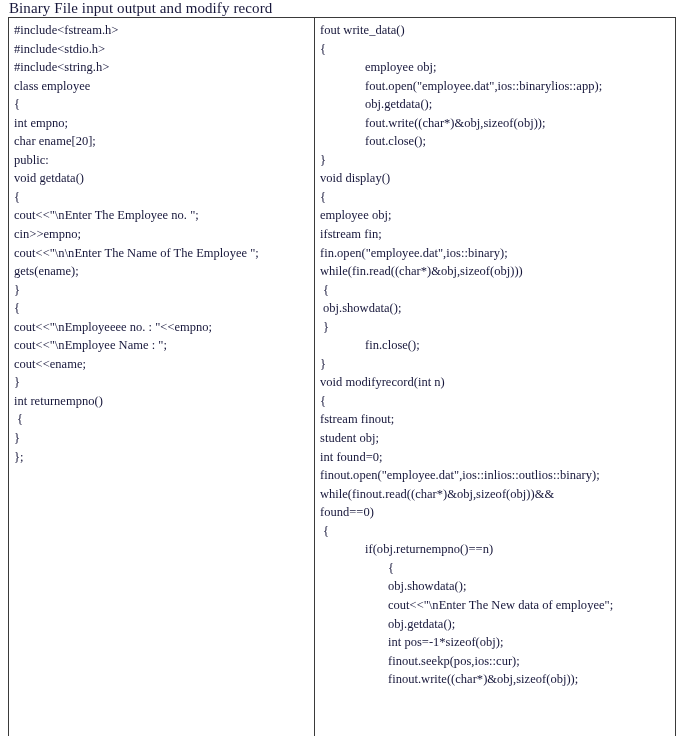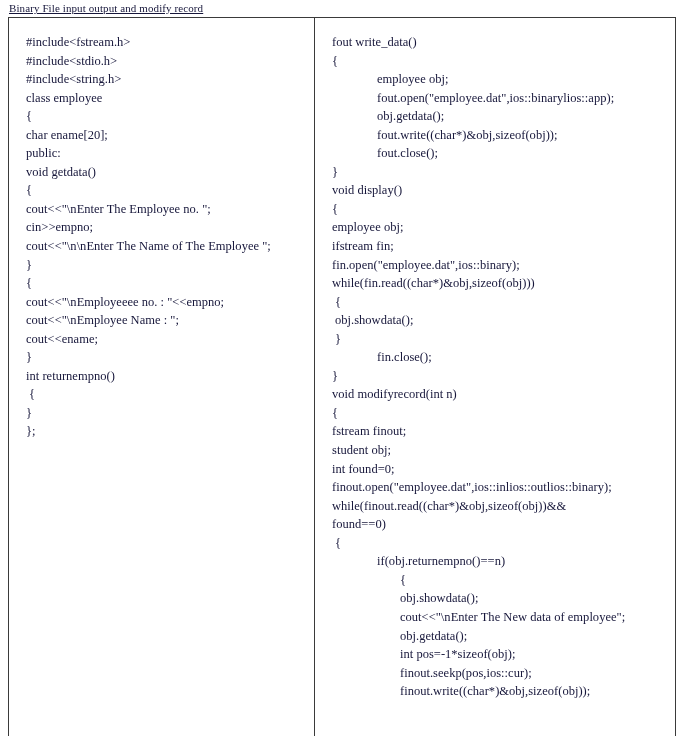--- a/index.html
+++ b/index.html
@@ -22,25 +22,24 @@
     width: 691px;
     height: 736px;
     box-sizing: border-box;
   }
 
   
   .doc-title {
     position: absolute;
     left: 9px;
     top: 1px;
-    font-size: 11px;
+    font-size: 15px;
     line-height: 15px;
     letter-spacing: 0.1px;
     white-space: nowrap;
-    text-decoration: underline;
   }
 
   
   .code-table {
     position: absolute;
     left: 8px;
     top: 17px;
     width: 668px;
     height: 725px;
     border: 1.4px solid #3a3a3a;
@@ -58,21 +57,21 @@
   }
   .col-left {
     width: 306px;
     border-right: 1.4px solid #3a3a3a;
   }
   .col-right {
     flex: 1 1 auto;
   }
 
   .code-lines {
-    margin: 12px;
+    margin: 0;
     padding: 0;
     list-style: none;
   }
 
   .line {
     font-size: 12.5px;
     line-height: 18.55px;
     white-space: pre-wrap;
     word-break: normal;
     min-height: 18.55px;
@@ -100,27 +99,29 @@
 
   <div class="code-table">
 
     <div class="col col-left">
       <div class="code-lines" id="left-lines">
           <div class="line">#include&lt;fstream.h&gt;</div>
           <div class="line">#include&lt;stdio.h&gt;</div>
           <div class="line">#include&lt;string.h&gt;</div>
           <div class="line">class employee</div>
           <div class="line">{</div>
+          <div class="line">int empno;</div>
           <div class="line">char ename[20];</div>
           <div class="line">public:</div>
           <div class="line">void getdata()</div>
           <div class="line">{</div>
           <div class="line">cout&lt;&lt;"\nEnter The Employee no. ";</div>
           <div class="line">cin&gt;&gt;empno;</div>
           <div class="line just">cout&lt;&lt;"\n\nEnter The Name of The Employee ";</div>
+          <div class="line">gets(ename);</div>
           <div class="line">}</div>
           <div class="line">{</div>
           <div class="line">cout&lt;&lt;"\nEmployeeee no. : "&lt;&lt;empno;</div>
           <div class="line">cout&lt;&lt;"\nEmployee Name : ";</div>
           <div class="line">cout&lt;&lt;ename;</div>
           <div class="line">}</div>
           <div class="line">int returnempno()</div>
           <div class="line ind1">{</div>
           <div class="line">}</div>
           <div class="line">};</div>

